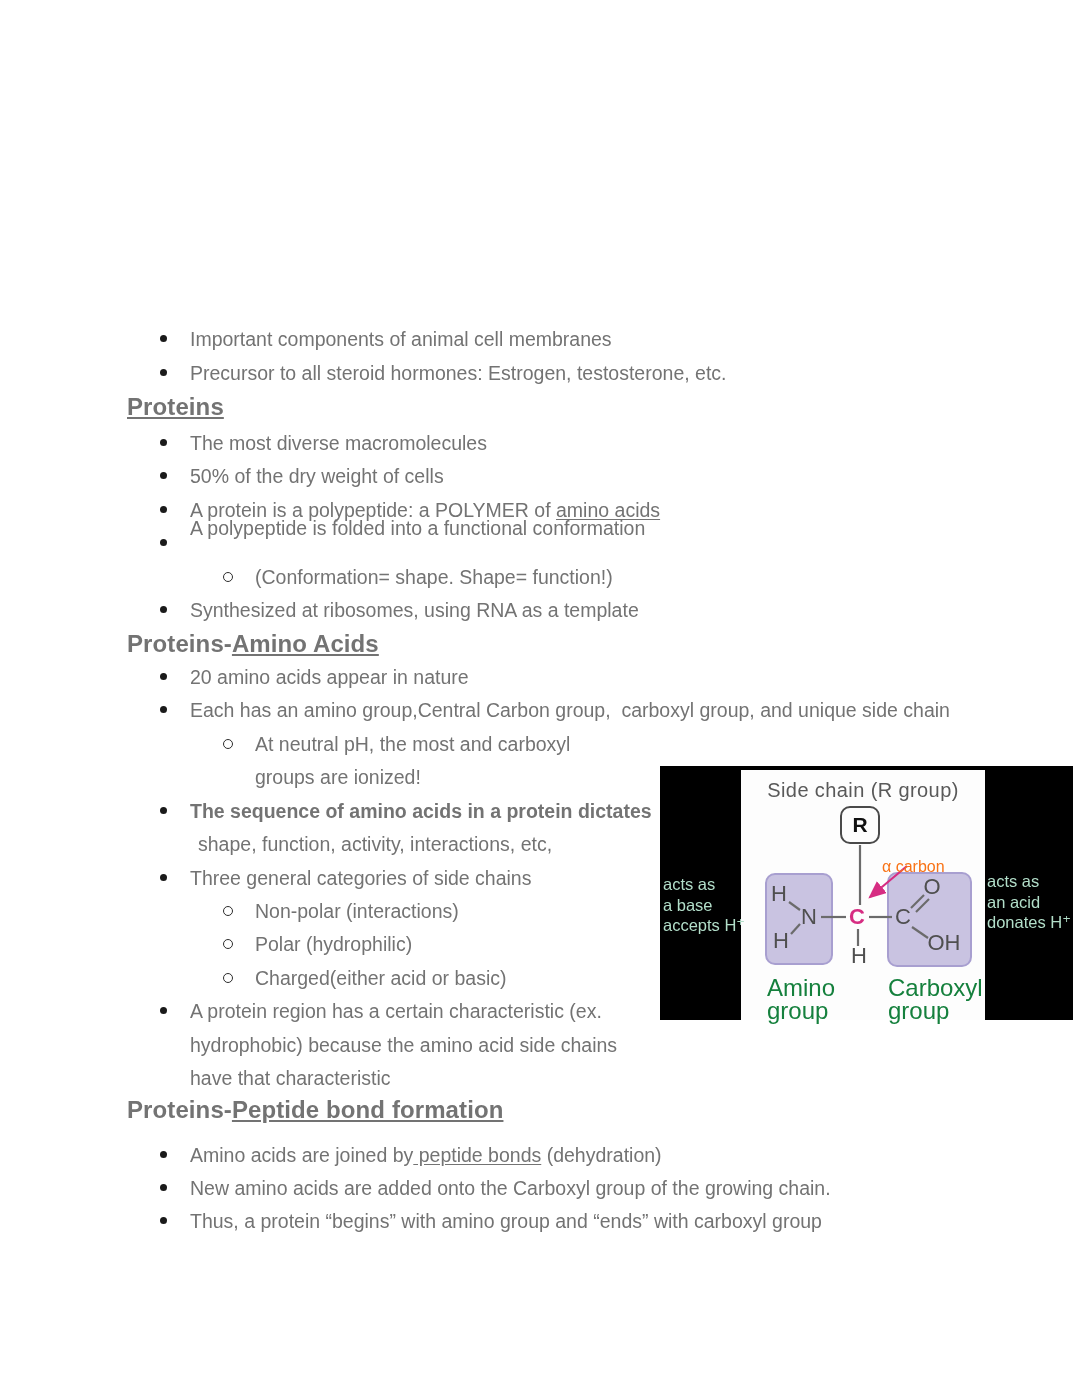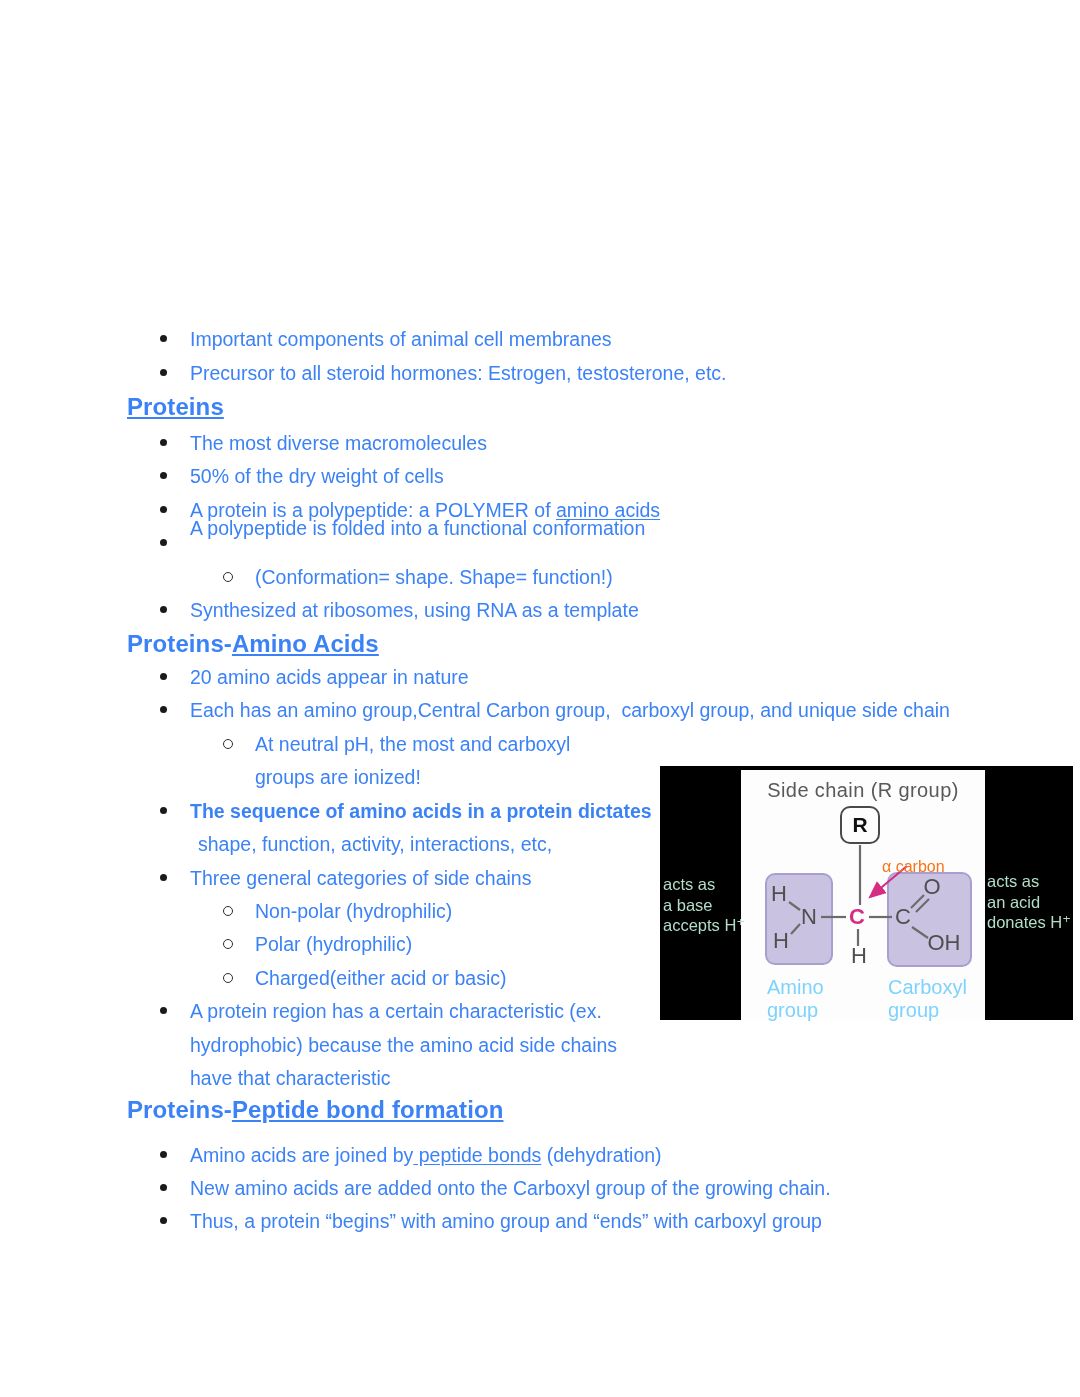--- a/index.html
+++ b/index.html
@@ -4,21 +4,21 @@
 <style>
   html,body{margin:0;padding:0;background:#e8e8e8;}
   .page{
     position:relative;width:1080px;height:1397px;background:#ffffff;
     font-family:"Liberation Sans","DejaVu Sans",sans-serif;
     overflow:hidden;margin:0 auto;
   }
   
   .line{
     position:absolute;height:26px;line-height:26px;
-    font-size:19.5px;color:#3b82f6;white-space:pre;
+    font-size:19.5px;color:#737373;white-space:pre;
   }
   .line.h{font-weight:700;font-size:24px;letter-spacing:.1px;}
   .line .u{text-decoration:underline;text-underline-offset:2px;}
   .marker{position:absolute;box-sizing:border-box;}
   .m1{width:7px;height:7px;border-radius:50%;background:#1a1a1a;left:160px;}
   .m2{width:10px;height:10px;border-radius:50%;border:1.6px solid #2d2d2d;background:transparent;left:223px;}
   
   .figure{position:absolute;left:660px;top:766px;width:413px;height:254px;background:#000;}
   .figure .panel{position:absolute;left:81px;top:4px;width:244px;height:250px;background:#fdfdfd;}
   .fig-title{position:absolute;left:81px;top:13px;width:244px;text-align:center;
@@ -28,21 +28,21 @@
     display:flex;align-items:center;justify-content:center;
     font-size:21px;font-weight:700;color:#111;}
   .gbox{position:absolute;box-sizing:border-box;background:#c9c3e1;border:2px solid #a89fd0;border-radius:10px;}
   .box-amino{left:105px;top:107px;width:68px;height:92px;}
   .box-carboxyl{left:227px;top:106px;width:85px;height:95px;}
   .bonds{position:absolute;left:0;top:0;pointer-events:none;}
   .atom{position:absolute;transform:translate(-50%,-50%);
     font-size:22px;color:#4f4f4f;white-space:nowrap;}
   .atom.accent{color:#d62d82;font-weight:700;}
   .alpha-label{position:absolute;left:222px;top:92px;font-size:16px;color:#f97316;white-space:nowrap;}
-  .grp-label{position:absolute;font-size:20px;line-height:23px;color:#7dd3fc;white-space:nowrap;}
+  .grp-label{position:absolute;font-size:24px;line-height:23px;color:#15803d;white-space:nowrap;}
   .grp-label span{display:block;}
   .note{position:absolute;font-size:16.5px;line-height:20.5px;color:#b2dec9;white-space:nowrap;}
   .note span{display:block;}
   .note-left{left:3px;top:108px;}
   .note-right{left:327px;top:105px;}
 </style>
 </head>
 <body>
 
 <div class="page">
@@ -71,21 +71,21 @@
       <div class="line b1" style="top: 697px; left: 190px;"><span>Each has an amino group,Central Carbon group,  carboxyl group, and unique side chain</span></div>
       <span class="marker m1" style="top: 706px;"></span>
       <div class="line b2" style="top: 731px; left: 255px;"><span>At neutral pH, the most and carboxyl</span></div>
       <span class="marker m2" style="top: 739px;"></span>
       <div class="line c2" style="top: 764px; left: 255px;"><span>groups are ionized!</span></div>
       <div class="line b1" style="top: 798px; left: 190px; font-weight: bold;"><span>The sequence of amino acids in a protein dictates</span></div>
       <span class="marker m1" style="top: 807px;"></span>
       <div class="line c1" style="top: 831px; left: 198px;"><span>shape, function, activity, interactions, etc,</span></div>
       <div class="line b1" style="top: 865px; left: 190px;"><span>Three general categories of side chains</span></div>
       <span class="marker m1" style="top: 874px;"></span>
-      <div class="line b2" style="top: 898px; left: 255px;"><span>Non-polar (hydrophilic)</span></div>
+      <div class="line b2" style="top: 898px; left: 255px;"><span>Non-polar (interactions)</span></div>
       <span class="marker m2" style="top: 906px;"></span>
       <div class="line b2" style="top: 931px; left: 255px;"><span>Polar (hydrophilic)</span></div>
       <span class="marker m2" style="top: 939px;"></span>
       <div class="line b2" style="top: 965px; left: 255px;"><span>Charged(either acid or basic)</span></div>
       <span class="marker m2" style="top: 973px;"></span>
       <div class="line b1" style="top: 998px; left: 190px;"><span>A protein region has a certain characteristic (ex.</span></div>
       <span class="marker m1" style="top: 1007px;"></span>
       <div class="line c1" style="top: 1032px; left: 190px;"><span>hydrophobic) because the amino acid side chains</span></div>
       <div class="line c1" style="top: 1065px; left: 190px;"><span>have that characteristic</span></div>
       <div class="line h" style="top: 1097px; left: 127px;"><span>Proteins-</span><span class="u">Peptide bond formation</span></div>

